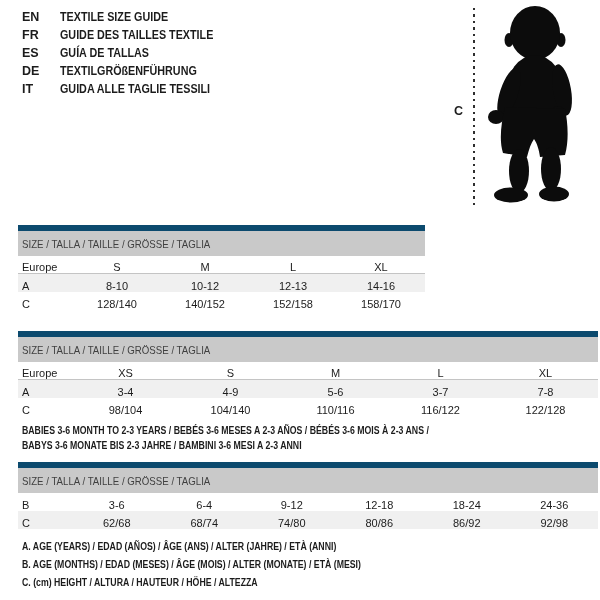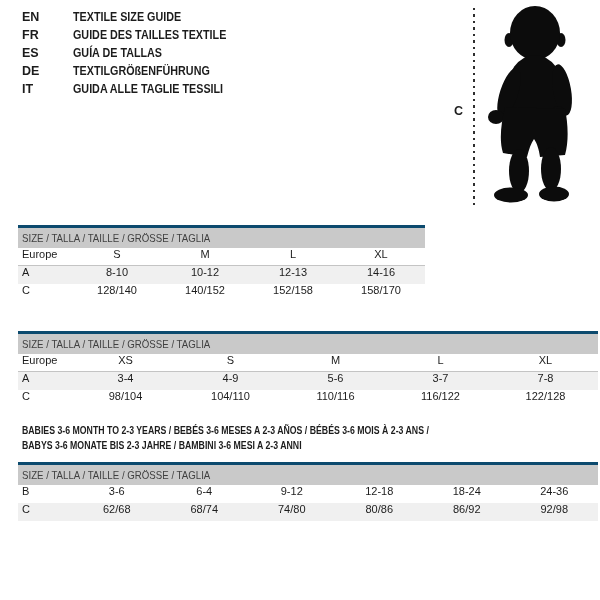--- a/index.html
+++ b/index.html
@@ -6,21 +6,21 @@
   html,body{margin:0;padding:0;}
   body{
     width:600px;height:600px;background:#ffffff;position:relative;overflow:hidden;
     font-family:"Liberation Sans",sans-serif;color:var(--ink,#1c1c1c);
     -webkit-font-smoothing:antialiased;
   }
   .page{position:absolute;inset:0;}
 
   
   .lang-block{position:absolute;left:22px;top:8px;}
-  .lang-row{display:flex;height:18px;align-items:center;font-weight:bold;font-size:12.5px;gap:13px;}
+  .lang-row{display:flex;height:18px;align-items:center;font-weight:bold;font-size:12.5px;}
   .lang-code{width:38px;flex:0 0 38px;}
   .lang-label{white-space:nowrap;transform:scaleX(0.86);transform-origin:0 50%;}
 
   
   .dotted-line{
     position:absolute;left:473px;top:8px;width:2px;height:200px;
     background:repeating-linear-gradient(to bottom,#2e2e2e 0 2.5px,transparent 2.5px 6.5px);
   }
   .c-label{position:absolute;left:454px;top:104px;font-weight:bold;font-size:12.5px;}
   .baby-svg{position:absolute;left:481px;top:5px;}
@@ -33,26 +33,26 @@
     transform:scaleX(0.76);transform-origin:0 50%;}
   .sec-junior{top:216px;width:407px;}
   .sec-children{top:325px;width:580px;}
   .sec-babies{top:423px;width:580px;}
   .sec-junior .size-table{margin-top:9px;}
   .sec-children .size-table{margin-top:6px;}
   .sec-babies .size-table{margin-top:9px;}
 
   .size-table{width:100%;}
   .size-bar{
-    box-sizing:border-box;height:23px;background:var(--bar,#c9c9c9);
-    border-top:3px solid #0c4a6e;display:flex;align-items:center;padding-left:4px;
+    box-sizing:border-box;height:31px;background:var(--bar,#c9c9c9);
+    border-top:6px solid #0c4a6e;display:flex;align-items:center;padding-left:4px;
     font-size:11px;
   }
   .size-bar-text{white-space:nowrap;transform:scaleX(0.88);transform-origin:0 50%;color:#3f3f3f;}
-  .trow{display:flex;height:18px;align-items:flex-start;font-size:11px;}
+  .trow{display:flex;height:18px;align-items:flex-end;font-size:11px;}
   .trow.header{border-bottom:1px solid #c4c4c4;box-sizing:border-box;}
   .trow.shaded{background:var(--shade,#f0f0f0);}
   .tcell-label{flex:0 0 51px;padding-left:4px;text-align:left;}
   .tcell{flex:1;text-align:center;}
 
   
   .legend{position:absolute;left:22px;top:537px;}
   .legend-line{height:18px;font-weight:bold;font-size:11.5px;line-height:18px;white-space:nowrap;
     transform:scaleX(0.76);transform-origin:0 50%;}
 </style>
@@ -149,21 +149,21 @@
           <span class="tcell-label">A</span>
           <span class="tcell">3-4</span>
           <span class="tcell">4-9</span>
           <span class="tcell">5-6</span>
           <span class="tcell">3-7</span>
           <span class="tcell">7-8</span>
         </div>
         <div class="trow">
           <span class="tcell-label">C</span>
           <span class="tcell">98/104</span>
-          <span class="tcell">104/110</span>
+          <span class="tcell">104/140</span>
           <span class="tcell">110/116</span>
           <span class="tcell">116/122</span>
           <span class="tcell">122/128</span>
         </div>
       </div>
     </section>
   <section class="section sec-babies">
       <div class="sec-titles">
         <div class="sec-title">BABIES 3-6 MONTH TO 2-3 YEARS / BEBÉS 3-6 MESES A 2-3 AÑOS / BÉBÉS 3-6 MOIS À 2-3 ANS /</div>
         <div class="sec-title">BABYS 3-6 MONATE BIS 2-3 JAHRE / BAMBINI 3-6 MESI A 2-3 ANNI</div>
@@ -186,14 +186,19 @@
           <span class="tcell">62/68</span>
           <span class="tcell">68/74</span>
           <span class="tcell">74/80</span>
           <span class="tcell">80/86</span>
           <span class="tcell">86/92</span>
           <span class="tcell">92/98</span>
         </div>
       </div>
     </section>
 
+  <div class="legend">
+      <div class="legend-line">A. AGE (YEARS) / EDAD (AÑOS) / ÂGE (ANS) / ALTER (JAHRE) / ETÀ (ANNI)</div>
+      <div class="legend-line">B. AGE (MONTHS) / EDAD (MESES) / ÂGE (MOIS) / ALTER (MONATE) / ETÀ (MESI)</div>
+      <div class="legend-line">C. (cm) HEIGHT / ALTURA / HAUTEUR / HÖHE / ALTEZZA</div>
+    </div>
 
 </div>
 
 </body></html>

